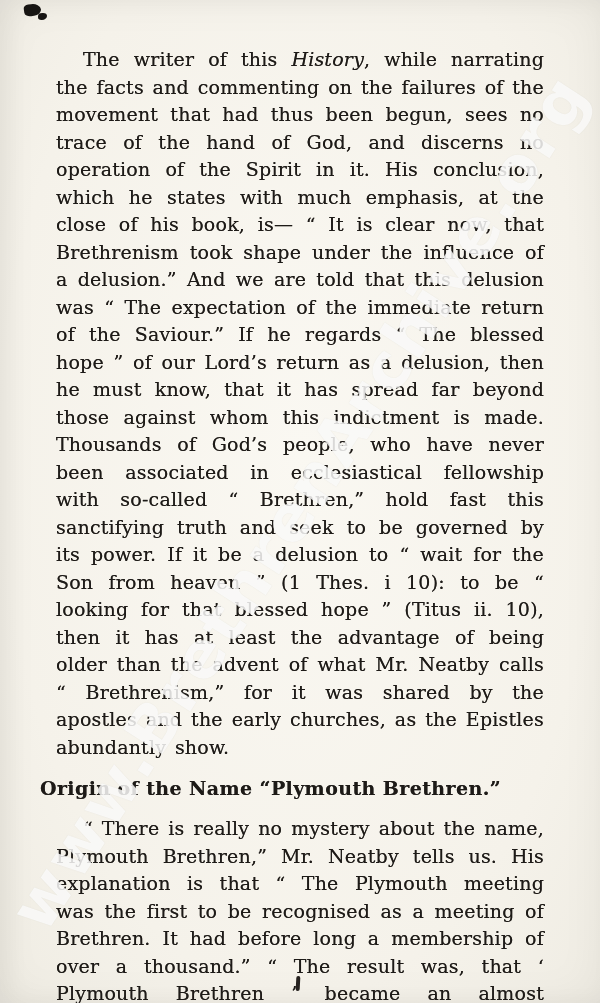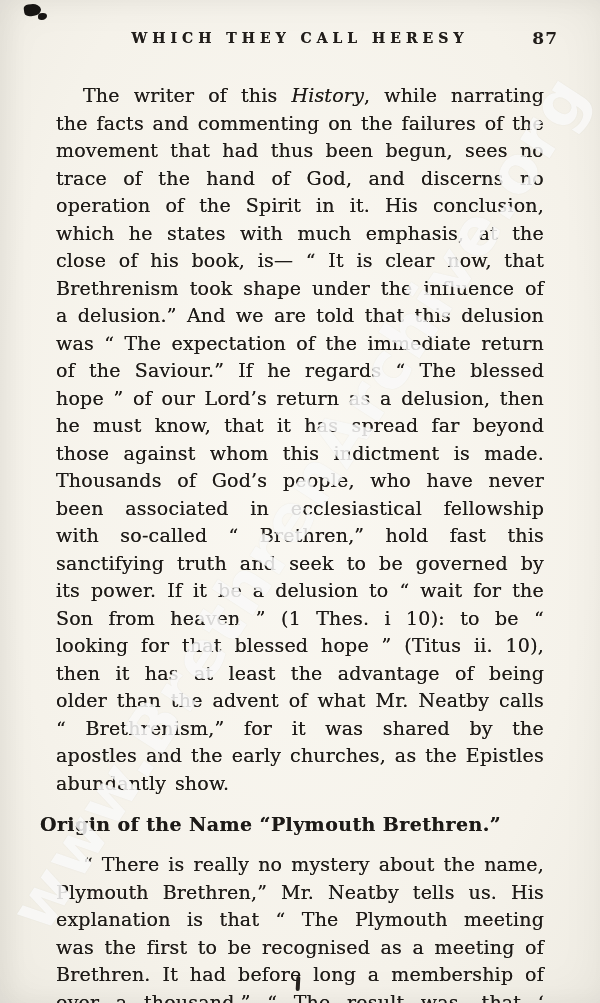--- a/index.html
+++ b/index.html
@@ -97,24 +97,20 @@
     background: #26221f;
   }
 </style>
 </head>
 <body>
 
 <div class="page">
 
   <div class="content">
 
-    <div class="header">
-      <span class="running-title">WHICH THEY CALL HERESY</span>
-      <span class="page-number">87</span>
-    </div>
 
     <p class="body-par indented"><span>The writer of this </span><i>History</i><span>, while narrating the facts and commenting on the failures of the movement that had thus been begun, sees no trace of the hand of God, and discerns no operation of the Spirit in it.  His conclusion, which he states with much emphasis, at the close of his book, is— “ It is clear now, that Brethrenism took shape under the influence of a delusion.”  And we are told that this delusion was “ The expectation of the immediate return of the Saviour.”  If he regards “ The blessed hope ” of our Lord’s return as a delusion, then he must know, that it has spread far beyond those against whom this indictment is made.  Thousands of God’s people, who have never been associated in ecclesiastical fellowship with so-called “ Brethren,” hold fast this sanctifying truth and seek to be governed by its power.  If it be a delusion to “ wait for the Son from heaven ” (1 Thes. i 10): to be “ looking for that blessed hope ” (Titus ii. 10), then it has at least the advantage of being older than the advent of what Mr. Neatby calls “ Brethrenism,” for it was shared by the apostles and the early churches, as the Epistles abundantly show.</span></p>
 
     <h2 class="section-heading">Origin of the Name “Plymouth Brethren.”</h2>
 
     <p class="body-par indented">“ There is really no mystery about the name, Plymouth Brethren,” Mr. Neatby tells us.  His explanation is that “ The Plymouth meeting was the first to be recognised as a meeting of Brethren.  It had before long a membership of over a thousand.” “ The result was, that ‘ Plymouth Brethren ’ became an almost inevitable designation for the new sect.”</p>
 
   </div>
 
   <div class="watermark">www.BrethrenArchive.org</div>

